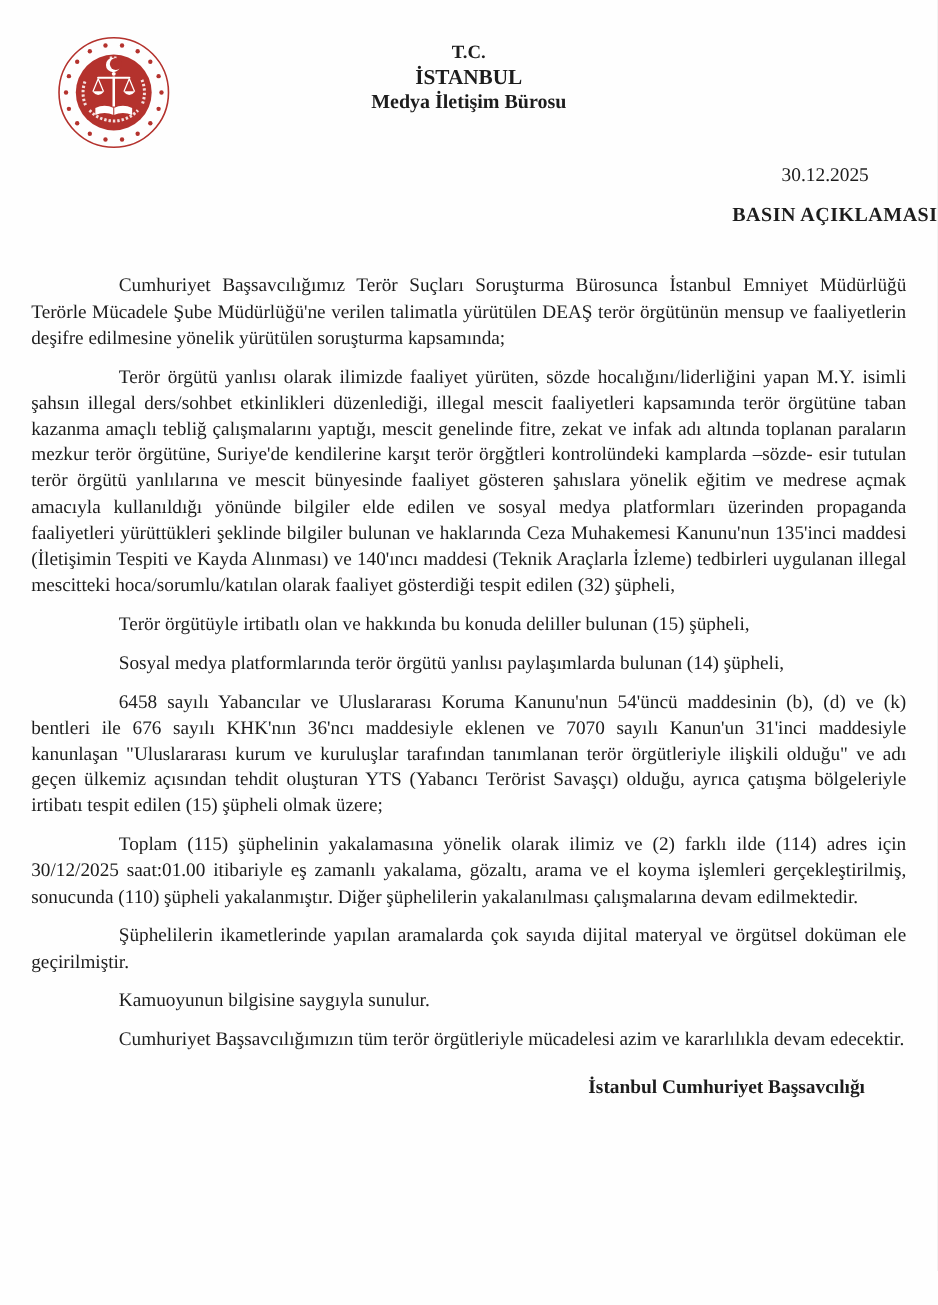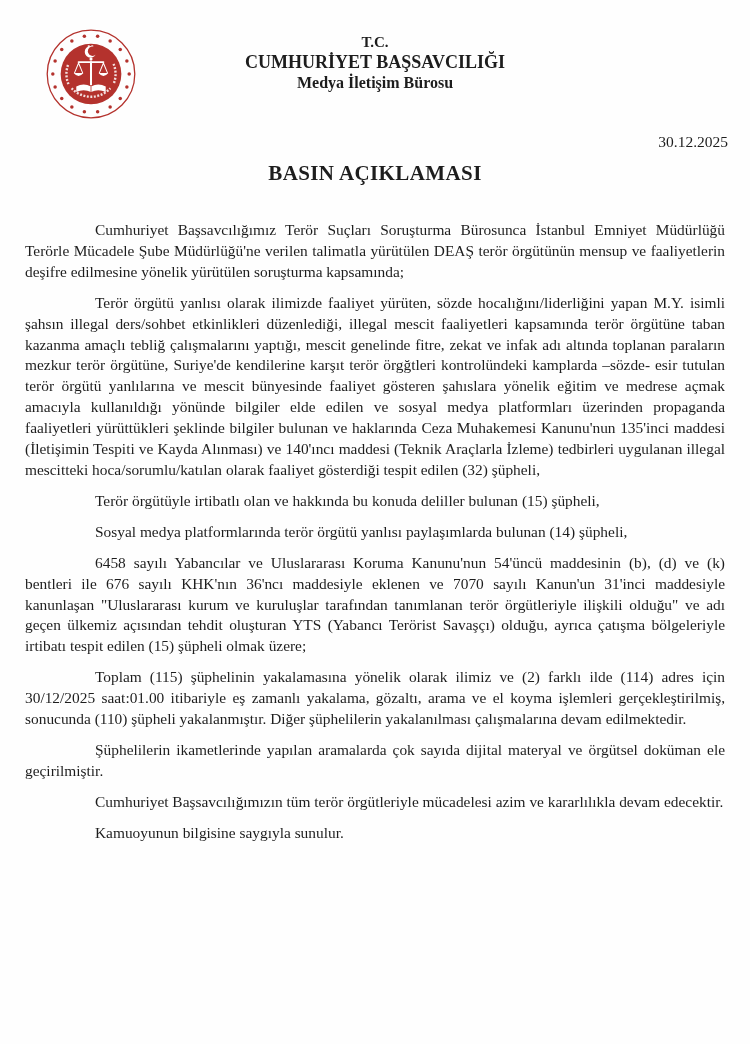--- a/index.html
+++ b/index.html
@@ -37,30 +37,30 @@
   
   .header { padding-top: 33px; text-align: center; }
   .h-tc     { font-size: 15px; font-weight: bold; line-height: 19px; text-align: center; }
   .h-city   { font-size: 17px; font-weight: bold; line-height: 20px; }
   .h-office { font-size: 18px; font-weight: bold; line-height: 21px; }
   .h-bureau { font-size: 16px; font-weight: bold; line-height: 20px; }
 
   .date-row {
     margin-top: 38px;
     text-align: right;
-    padding-right: 22px;
+    padding-right: 55px;
     font-size: 15.5px;
     line-height: 21px;
   }
 
   .doc-title {
     margin-top: 11px;
-    text-align: center;
+    text-align: right;
     font-weight: bold;
-    font-size: 21px;
+    font-size: 16px;
     letter-spacing: 0.4px;
     line-height: 21px;
   }
 
   
   .body-text {
     margin: 36px 25px 16px 25px;
     font-size: 15.4px;
     line-height: 20.9px;
     text-align: justify;
@@ -127,34 +127,35 @@
       <path class="seal-white-fill" d="M31.2 49 Q36.5 55.5 41.8 49 Z"></path>
       <path class="seal-white-fill" d="M58.2 49 Q63.5 55.5 68.8 49 Z"></path>
 
       <path class="seal-white-fill" d="M34 63.5 Q42 59.5 50 63.5 Q58 59.5 66 63.5 L66 69.5 Q58 66 50 69.5 Q42 66 34 69.5 Z"></path>
       <path class="seal-red-stroke" stroke-width="0.9" d="M50 63.5 L50 69.5"></path>
     </svg>
   </div>
 
   <div class="header">
     <div class="h-tc">T.C.</div>
-    <div class="h-office">CUMHURİYET BAŞSAVCILIĞI</div>
+    <div class="h-city">İSTANBUL</div>
     <div class="h-bureau">Medya İletişim Bürosu</div>
   </div>
 
   <div class="date-row">30.12.2025</div>
 
   <div class="doc-title">BASIN AÇIKLAMASI</div>
 
   <div class="body-text">
       <p>Cumhuriyet Başsavcılığımız Terör Suçları Soruşturma Bürosunca İstanbul Emniyet Müdürlüğü Terörle Mücadele Şube Müdürlüğü'ne verilen talimatla yürütülen DEAŞ terör örgütünün mensup ve faaliyetlerin deşifre edilmesine yönelik yürütülen soruşturma kapsamında;</p>
       <p>Terör örgütü yanlısı olarak ilimizde faaliyet yürüten, sözde hocalığını/liderliğini yapan M.Y. isimli şahsın illegal ders/sohbet etkinlikleri düzenlediği, illegal mescit faaliyetleri kapsamında terör örgütüne taban kazanma amaçlı tebliğ çalışmalarını yaptığı, mescit genelinde fitre, zekat ve infak adı altında toplanan paraların mezkur terör örgütüne, Suriye'de kendilerine karşıt terör örgğtleri kontrolündeki kamplarda –sözde- esir tutulan terör örgütü yanlılarına ve mescit bünyesinde faaliyet gösteren şahıslara yönelik eğitim ve medrese açmak amacıyla kullanıldığı yönünde bilgiler elde edilen ve sosyal medya platformları üzerinden propaganda faaliyetleri yürüttükleri şeklinde bilgiler bulunan ve haklarında Ceza Muhakemesi Kanunu'nun 135'inci maddesi (İletişimin Tespiti ve Kayda Alınması) ve 140'ıncı maddesi (Teknik Araçlarla İzleme) tedbirleri uygulanan illegal mescitteki hoca/sorumlu/katılan olarak faaliyet gösterdiği tespit edilen (32) şüpheli,</p>
       <p>Terör örgütüyle irtibatlı olan ve hakkında bu konuda deliller bulunan (15) şüpheli,</p>
       <p>Sosyal medya platformlarında terör örgütü yanlısı paylaşımlarda bulunan (14) şüpheli,</p>
       <p>6458 sayılı Yabancılar ve Uluslararası Koruma Kanunu'nun 54'üncü maddesinin (b), (d) ve (k) bentleri ile 676 sayılı KHK'nın 36'ncı maddesiyle eklenen ve 7070 sayılı Kanun'un 31'inci maddesiyle kanunlaşan "Uluslararası kurum ve kuruluşlar tarafından tanımlanan terör örgütleriyle ilişkili olduğu" ve adı geçen ülkemiz açısından tehdit oluşturan YTS (Yabancı Terörist Savaşçı) olduğu, ayrıca çatışma bölgeleriyle irtibatı tespit edilen (15) şüpheli olmak üzere;</p>
       <p>Toplam (115) şüphelinin yakalamasına yönelik olarak ilimiz ve (2) farklı ilde (114) adres için 30/12/2025 saat:01.00 itibariyle eş zamanlı yakalama, gözaltı, arama ve el koyma işlemleri gerçekleştirilmiş, sonucunda (110) şüpheli yakalanmıştır. Diğer şüphelilerin yakalanılması çalışmalarına devam edilmektedir.</p>
       <p>Şüphelilerin ikametlerinde yapılan aramalarda çok sayıda dijital materyal ve örgütsel doküman ele geçirilmiştir.</p>
+      <p>Kamuoyunun bilgisine saygıyla sunulur.</p>
       <p>Cumhuriyet Başsavcılığımızın tüm terör örgütleriyle mücadelesi azim ve kararlılıkla devam edecektir.</p>
-      <p>Kamuoyunun bilgisine saygıyla sunulur.</p>
     </div>
 
+  <div class="signature">İstanbul Cumhuriyet Başsavcılığı</div>
 
 </div>
 
 </body></html>

